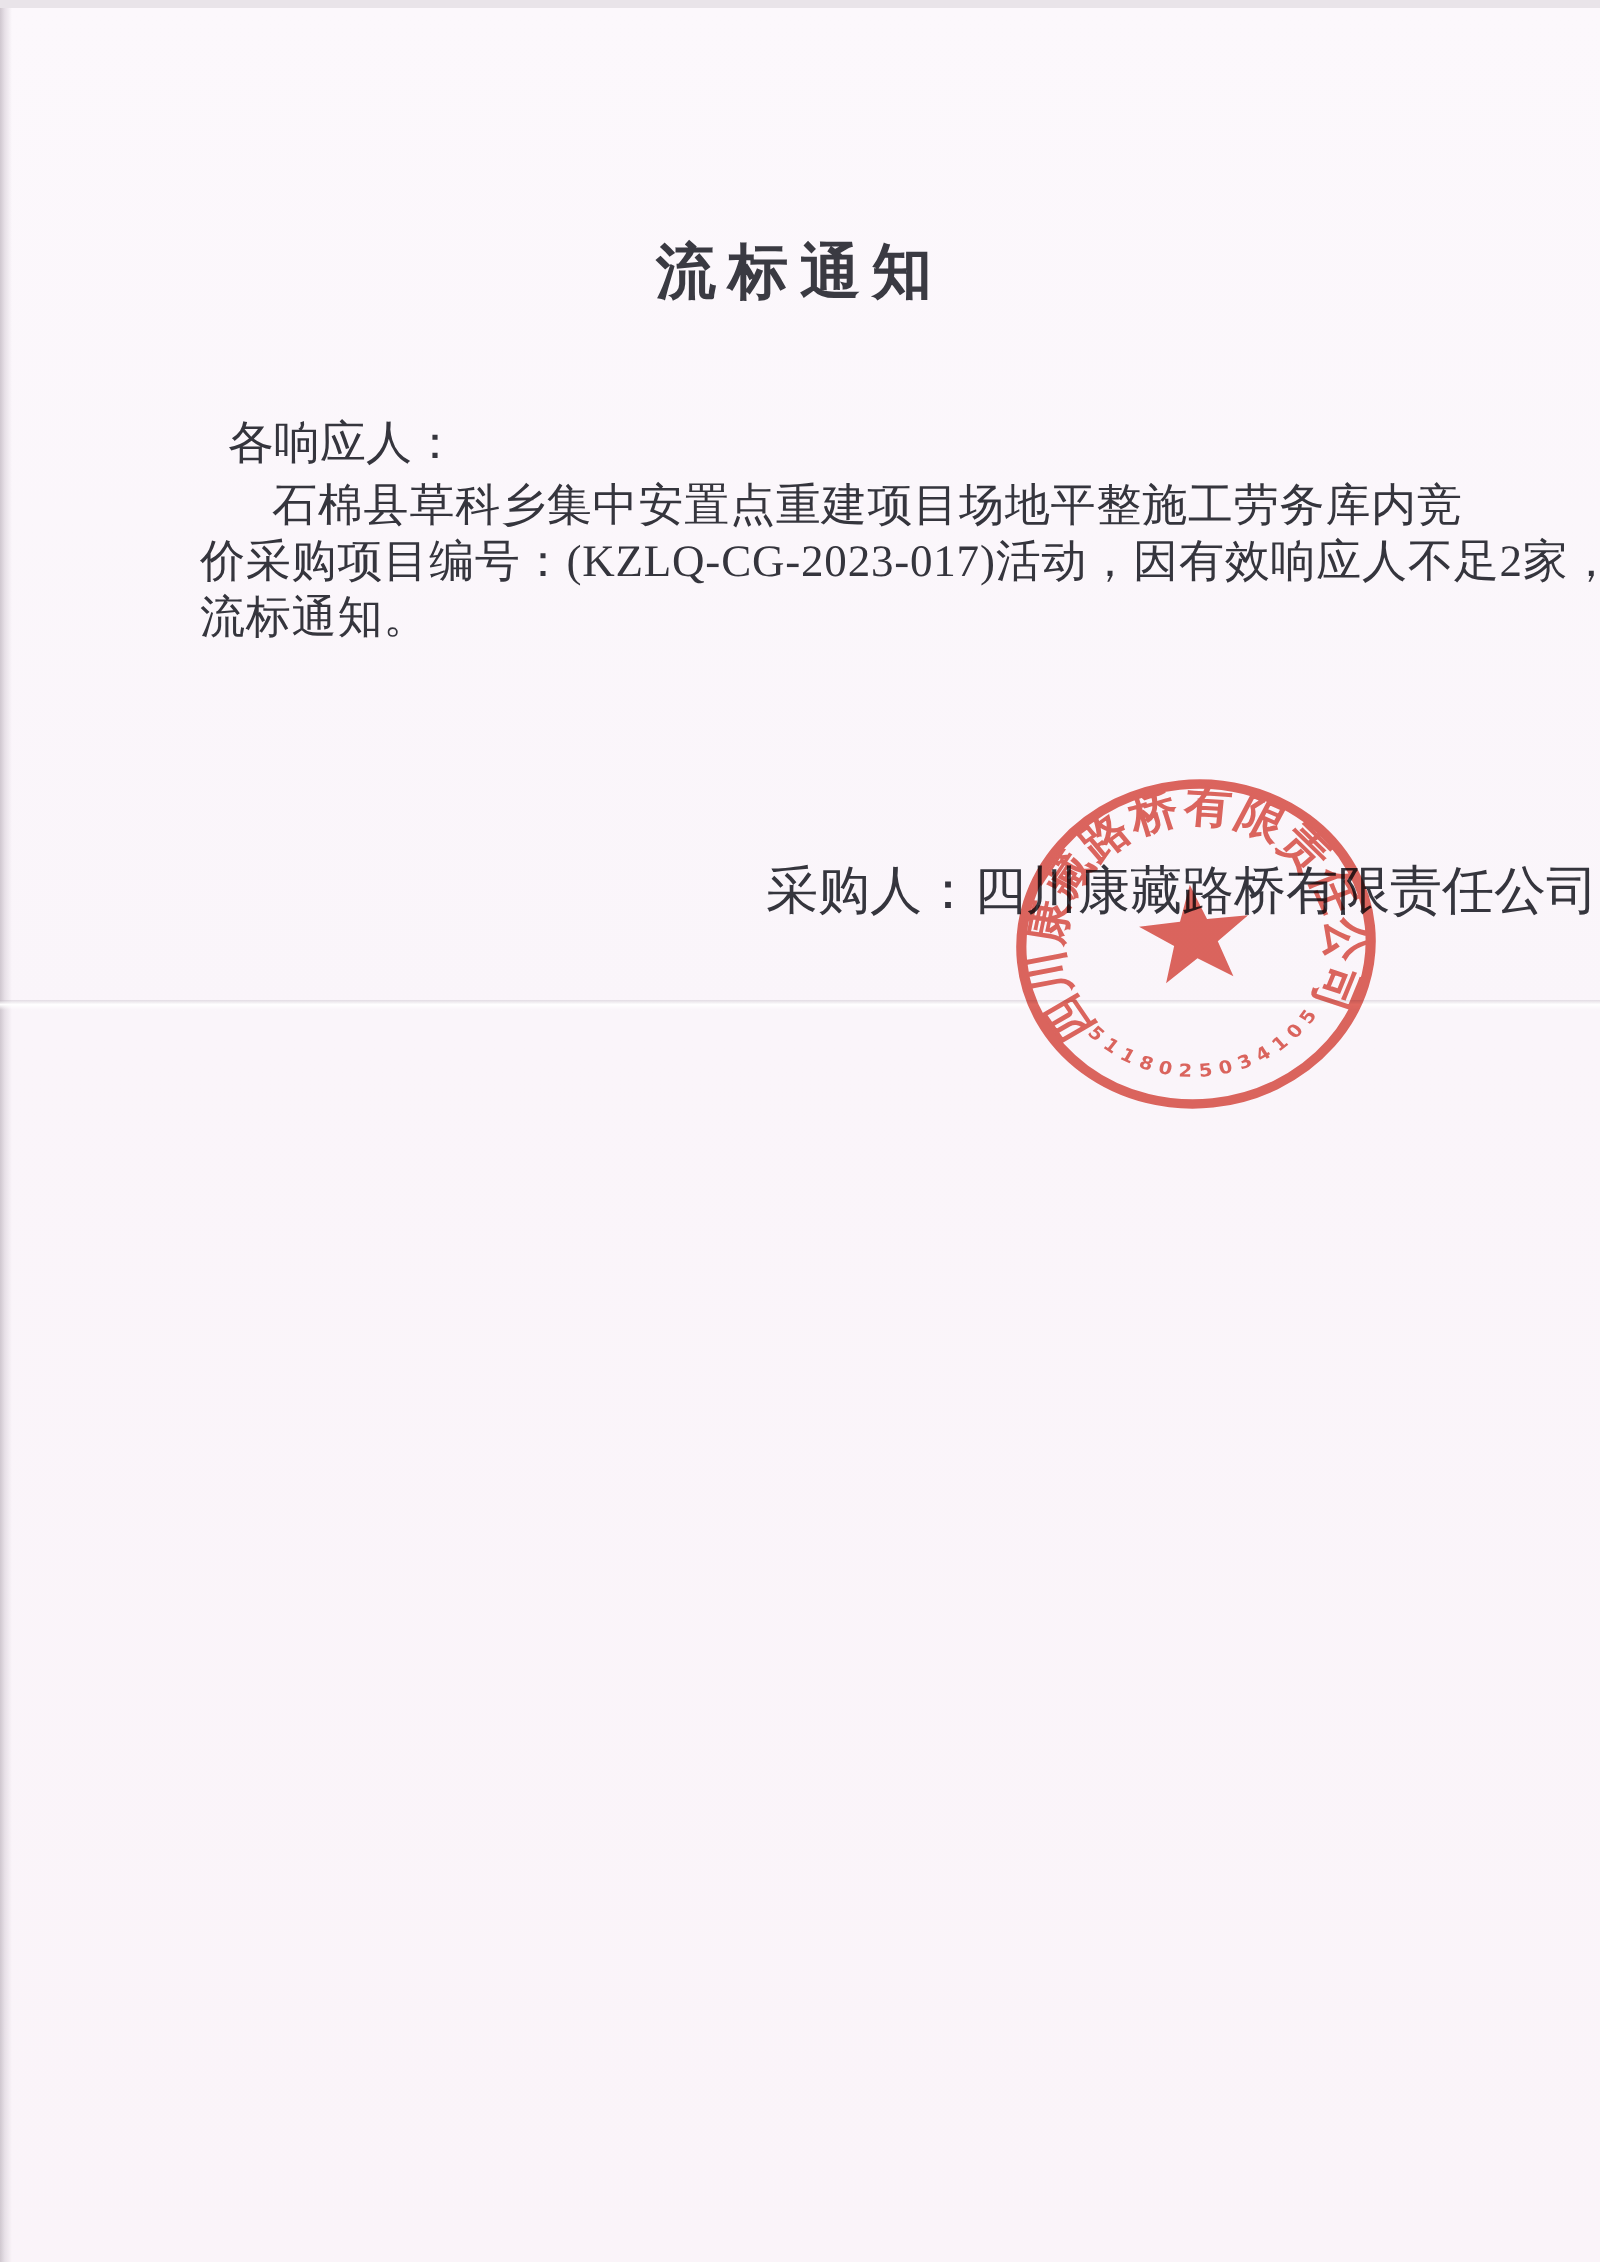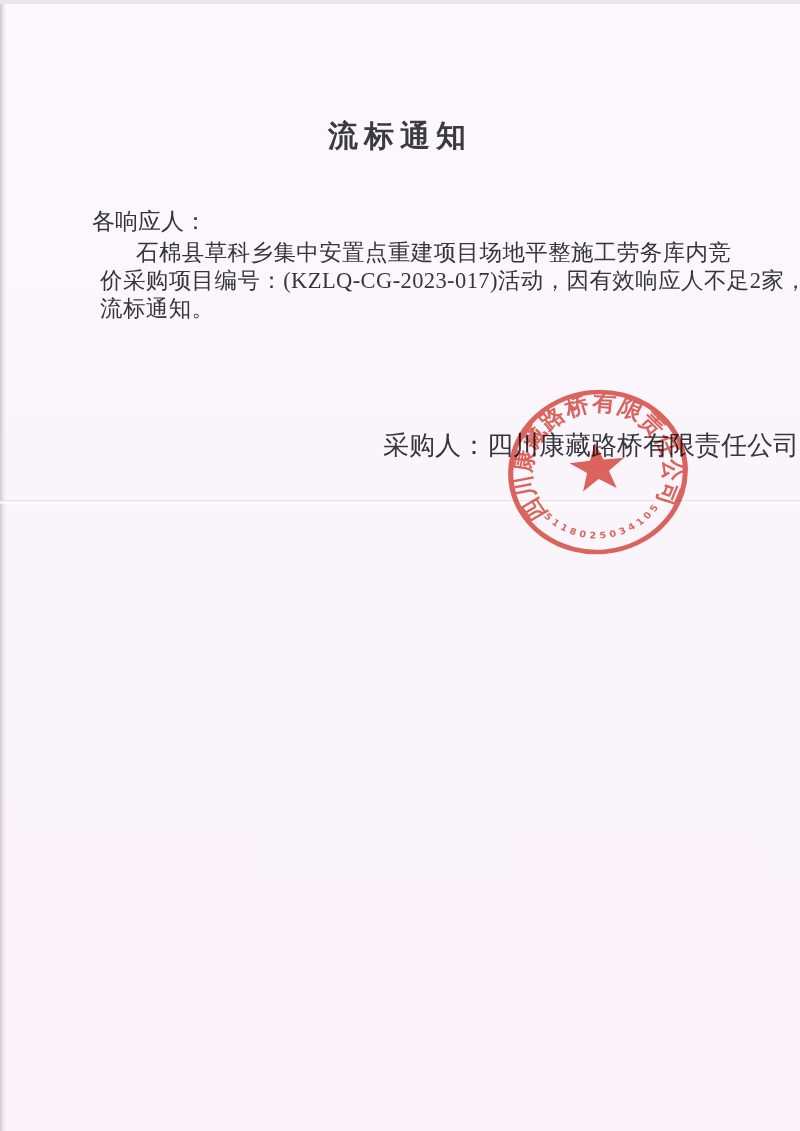--- a/index.html
+++ b/index.html
@@ -30,21 +30,21 @@
     top: 112px;
     text-align: center;
     font-size: 30px;
     font-weight: 700;
     letter-spacing: 6px;
     color: #3a3a42;
   }
 
   .salutation {
     position: absolute;
-    left: 92px;
+    left: 114px;
     top: 202px;
     font-size: 23px;
     white-space: nowrap;
   }
 
   .body-line {
     position: absolute;
     left: 100px;
     font-size: 22.5px;
     letter-spacing: 0.4px;

